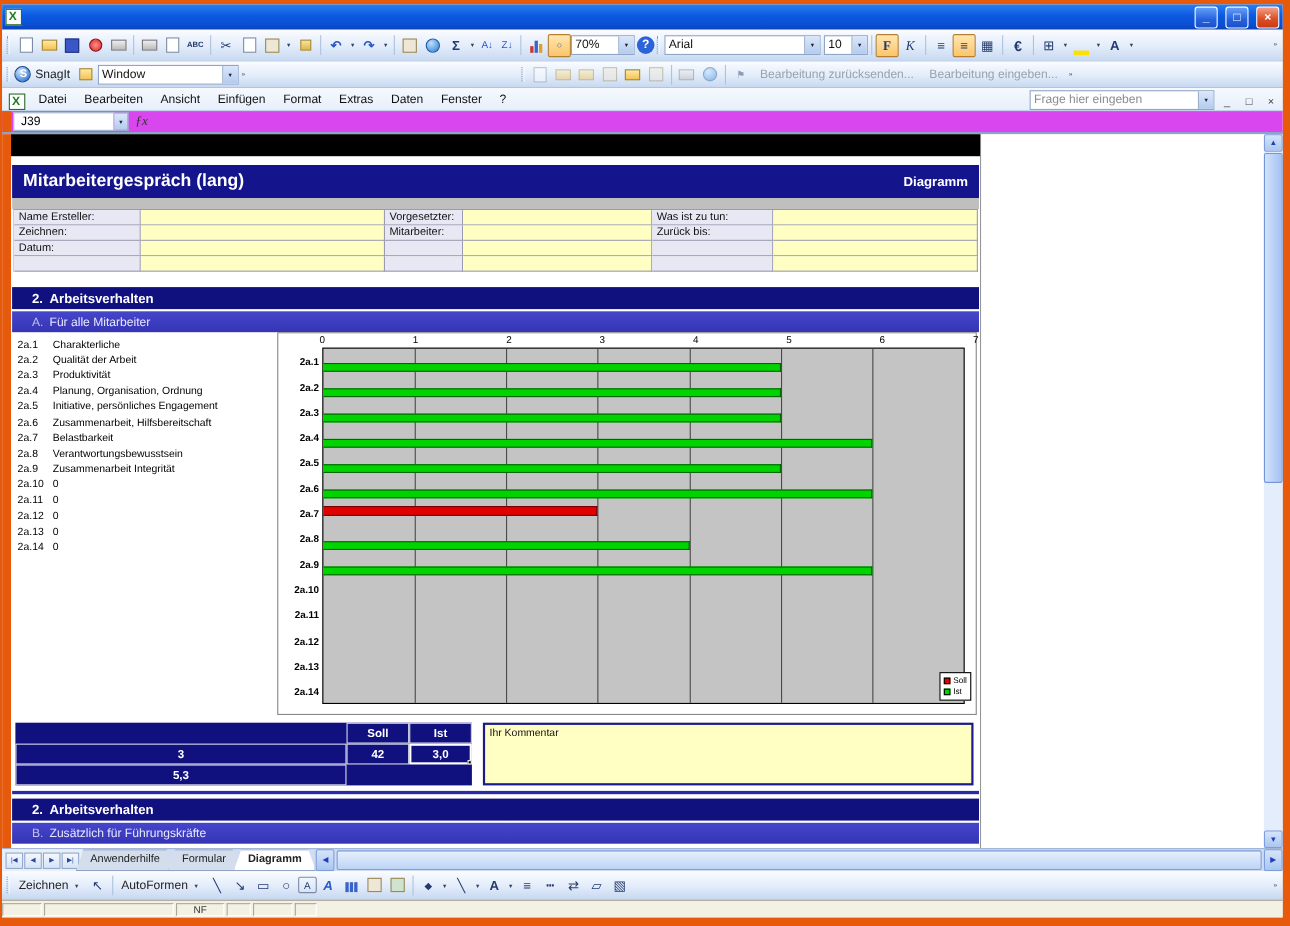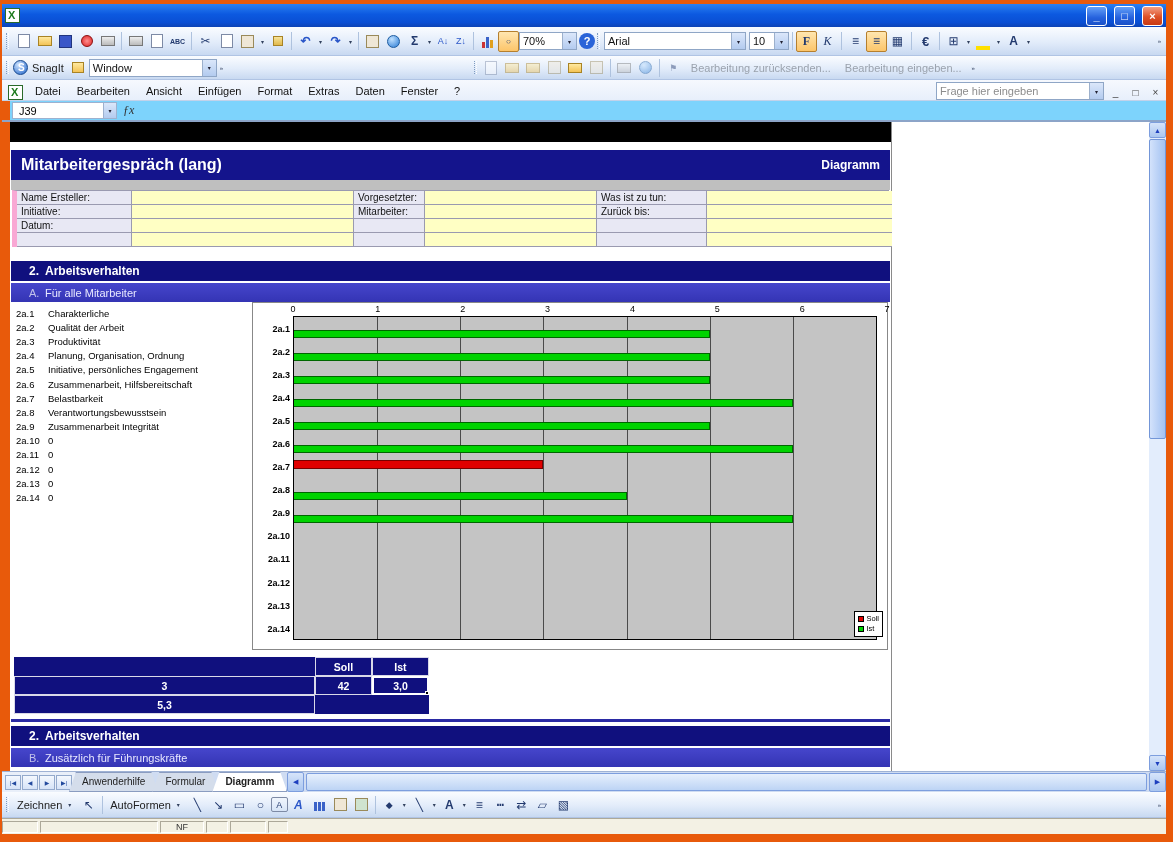--- a/index.html
+++ b/index.html
@@ -57,21 +57,21 @@
   .menubar { height:21px; flex:none; display:flex; align-items:flex-end; background:linear-gradient(#f6f9fe,#e7effb);
              border-bottom:1px solid #c2d2ea; font-size:11px; padding:0 2px; }
   .menu-item { padding:3px 8px; color:#111; }
   .menubar .spacer { flex:1; }
   .qbox { width:168px; }
   .qtext { color:#8c8c8c; }
   .wbtn { width:17px; height:15px; display:flex; align-items:center; justify-content:center;
           font-size:10px; color:#444; margin-left:3px; flex:none; }
 
   
-  .formulabar { height:21px; flex:none; display:flex; align-items:center; background:#7dd3fc;
+  .formulabar { height:21px; flex:none; display:flex; align-items:center; background:#d946ef;
                 border-bottom:2px solid #8ca4c8; }
   .lgutter { width:8px; height:100%; background:#e85a0b; flex:none; }
   .namebox { width:92px; height:17px; background:#fff; border:1px solid #9db1cf; font-size:11px;
              display:flex; align-items:center; padding-left:6px; margin-left:2px; }
   .nbdd { width:13px; height:17px; background:linear-gradient(#dbe7fa,#b3cbef); border:1px solid #9db1cf; border-left:none;
           font-size:6px; color:#223; display:flex; align-items:center; justify-content:center; }
   .fx { font-style:italic; font-family:"Liberation Serif",serif; font-size:12px; color:#333; padding:0 6px; }
   .formulafield { flex:1; height:17px; background:#fff; border:1px solid #9db1cf; font-size:11px;
                   display:flex; align-items:center; padding-left:4px; margin-right:2px; }
 
@@ -79,21 +79,21 @@
   .main { flex:1; display:flex; min-height:0; }
   .doc { width:882px; flex:none; background:#fff; border-right:1px solid #8a8a8a; display:flex; flex-direction:column; }
   .blackband { height:20px; background:#000; flex:none; }
   .docpad { height:8px; flex:none; }
   .dochead { height:30px; flex:none; background:#14148c; color:#fff; display:flex; align-items:center; padding:0 10px;
              margin:0 1px;gap:46px; }
   .dochead .t1 { font-size:16px; font-weight:bold; }
   .dochead .t2 { margin-left:auto; font-size:12px; font-weight:bold; }
   .grayband { height:10px; background:#bfbfbf; margin:0 1px; flex:none; }
   .formtable { flex:none; display:grid; grid-template-columns:115px 222px 71px 172px 110px 186px;
-               border-top:1px solid #9a9ab0; border-left:5px solid #f9a8d4; margin:0 2px 0 2px; }
+               border-top:1px solid #9a9ab0; border-left:1px solid #f9a8d4; margin:0 2px 0 2px; }
   .fl, .fi { height:14px; border-right:1px solid #9a9ab0; border-bottom:1px solid #9a9ab0;
              font-size:10px; display:flex; align-items:center; padding-left:4px; }
   .fl { background:#e8e8f4; color:#111; }
   .fi { background:#ffffc4; }
   .gap14 { height:14px; flex:none; }
   .gap2 { height:2px; flex:none; }
   .secbar { height:20px; flex:none; background:#10107e; color:#fff; display:flex; align-items:center;
             font-size:12px; font-weight:bold; margin:0 1px; }
   .secbar .num { width:34px; text-align:left; padding-left:18px; flex:none; }
   .subbar { height:19px; flex:none; background:linear-gradient(#4646cc,#3434b4); color:#e8e8ff; display:flex; align-items:center;
@@ -367,21 +367,21 @@
         <span class="t2">Diagramm</span>
       </div>
       <div class="grayband"></div>
       <div class="formtable" id="form-table">
           <span class="fl">Name Ersteller:</span>
           <span class="fi"></span>
           <span class="fl">Vorgesetzter:</span>
           <span class="fi"></span>
           <span class="fl">Was ist zu tun:</span>
           <span class="fi"></span>
-          <span class="fl">Initiative:</span>
+          <span class="fl">Zeichnen:</span>
           <span class="fi"></span>
           <span class="fl">Mitarbeiter:</span>
           <span class="fi"></span>
           <span class="fl">Zurück bis:</span>
           <span class="fi"></span>
           <span class="fl">Datum:</span>
           <span class="fi"></span>
           <span class="fl"></span>
           <span class="fi"></span>
           <span class="fl"></span>
@@ -550,20 +550,21 @@
       <div class="sumzone">
         <div class="sumtable" id="sum-table">
             <span class="scell scorner"></span>
             <span class="scell">Soll</span>
             <span class="scell">Ist</span>
             <span class="scell">3</span>
             <span class="scell">42</span>
             <span class="scell sel">3,0<span class="handle"></span></span>
             <span class="scell">5,3</span>
           </div>
+        <div class="comment">Ihr Kommentar</div>
       </div>
       <div class="sepline"></div>
 
       <div class="secbar">
         <span class="num">2.</span>
         <span>Arbeitsverhalten</span>
       </div>
       <div class="gap2"></div>
       <div class="subbar">
         <span class="num">B.</span>

